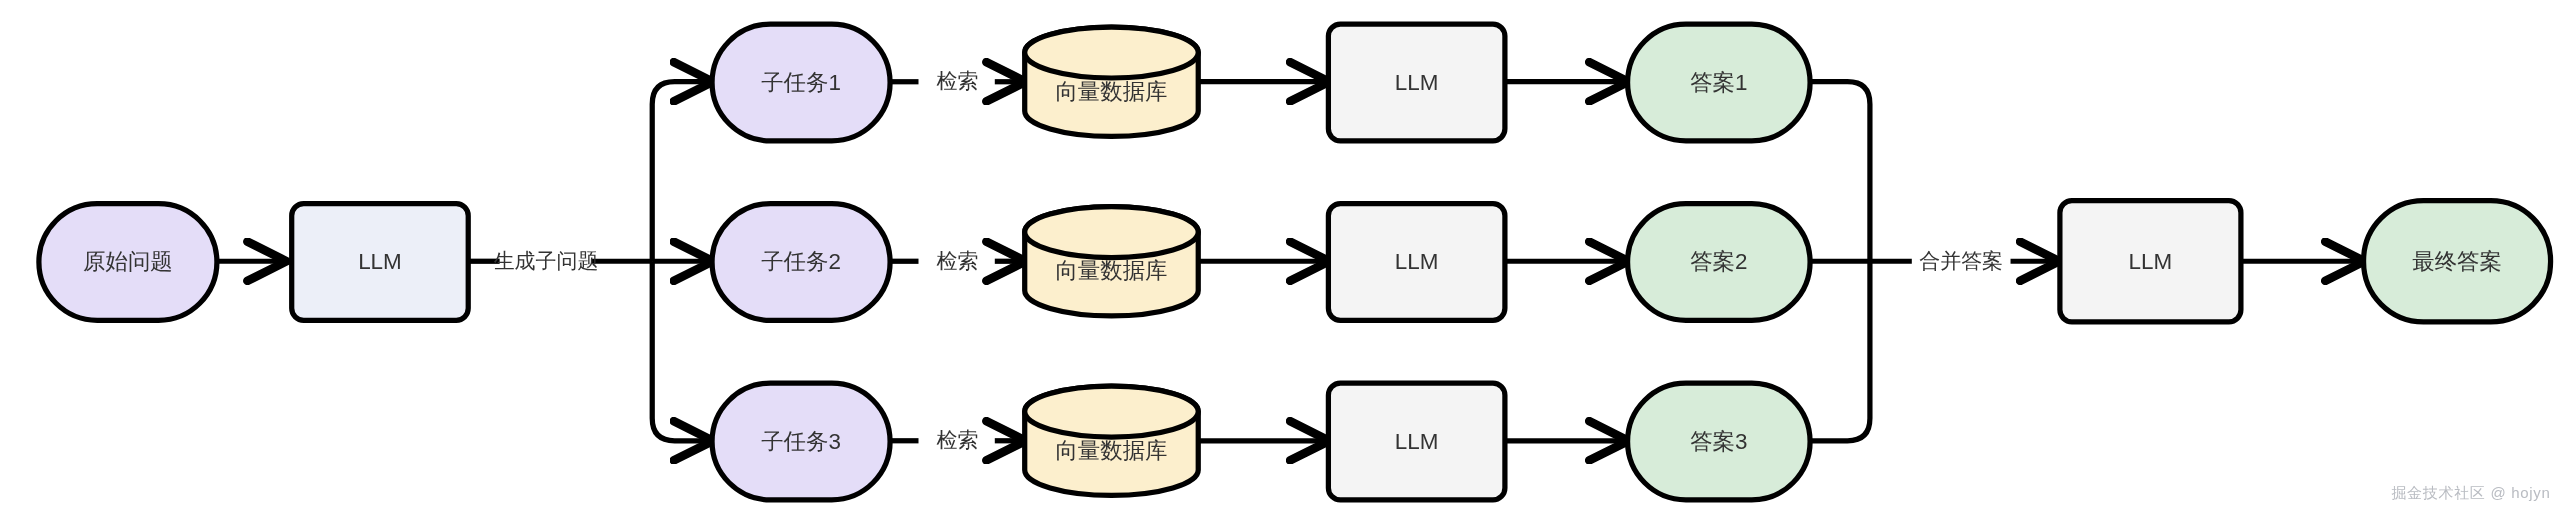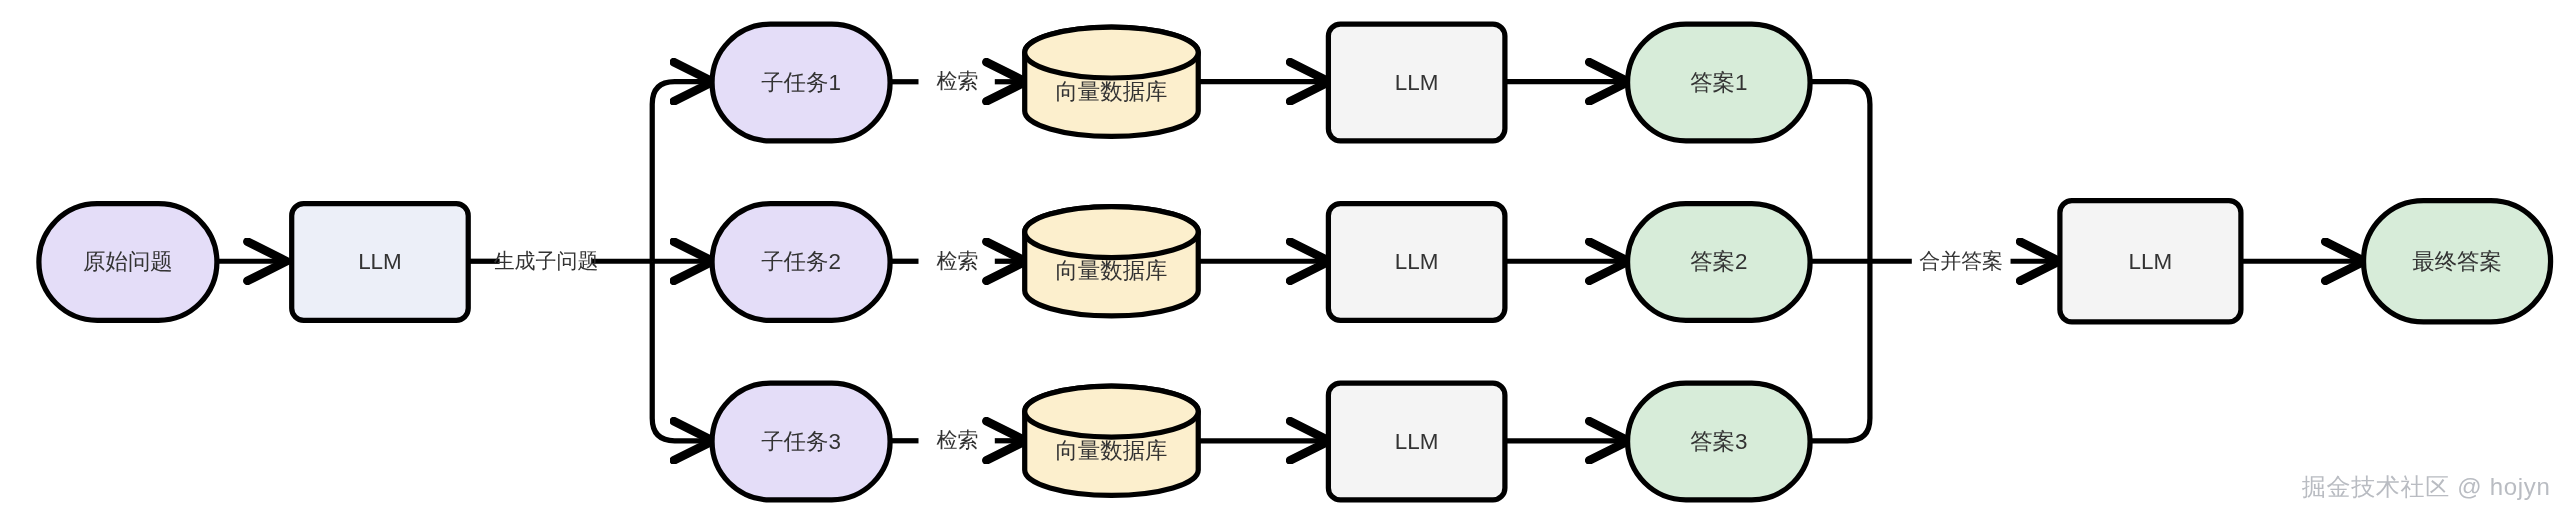--- a/index.html
+++ b/index.html
@@ -47,21 +47,21 @@
   .node-shape {
     stroke: #000000;
     stroke-width: 7;
     stroke-linejoin: round;
   }
   .watermark {
     position: absolute;
     right: 25.4px;
     bottom: 21px;
     font-family: "Liberation Sans", "DejaVu Sans", sans-serif;
-    font-size: 24px;
+    font-size: 15px;
     color: #b9bcc2;
     letter-spacing: 0.7px;
     user-select: none;
     white-space: nowrap;
   }
 </style>
 </head>
 <body>
 
 <div id="canvas">

